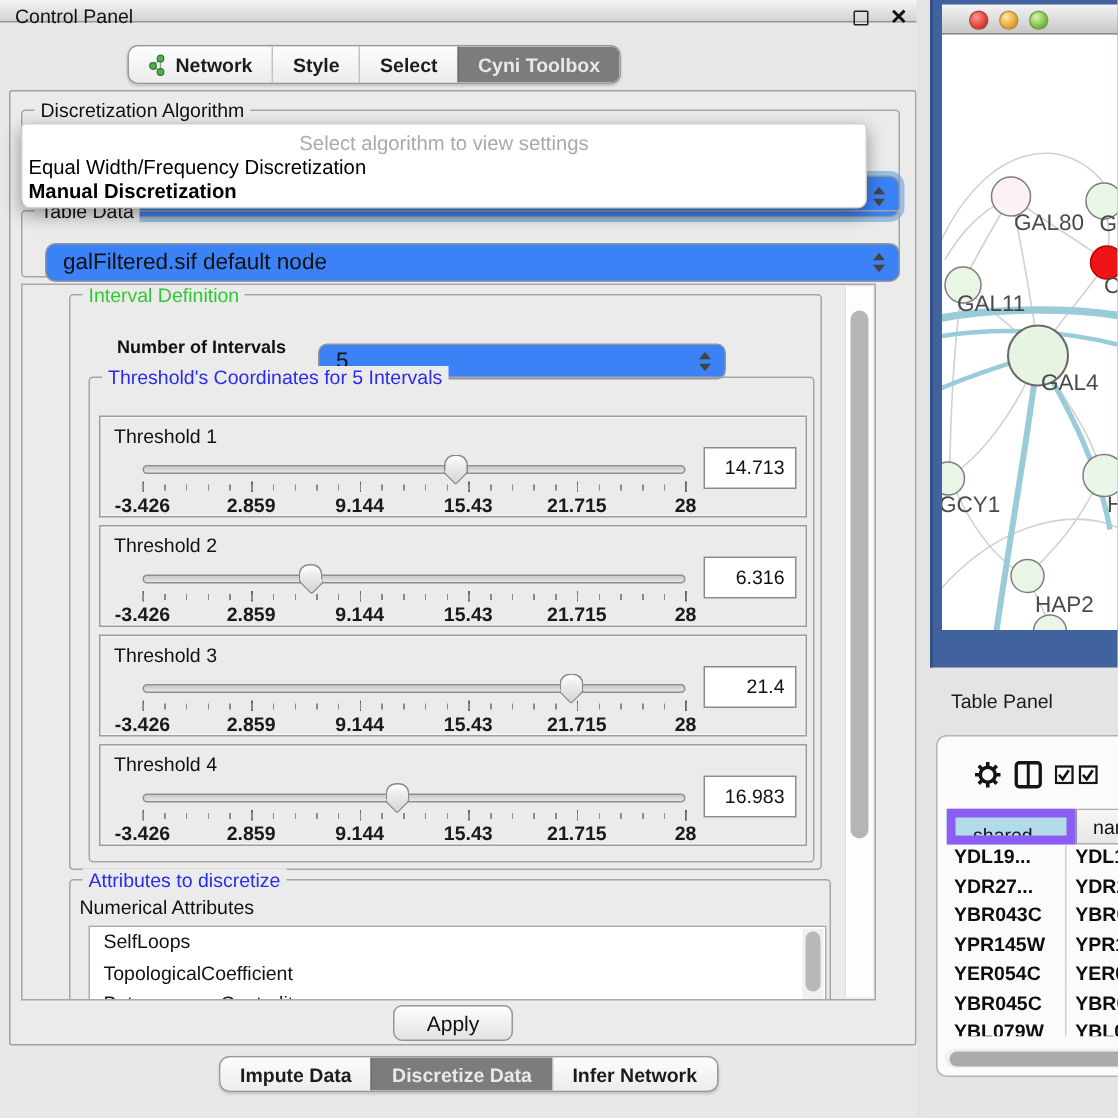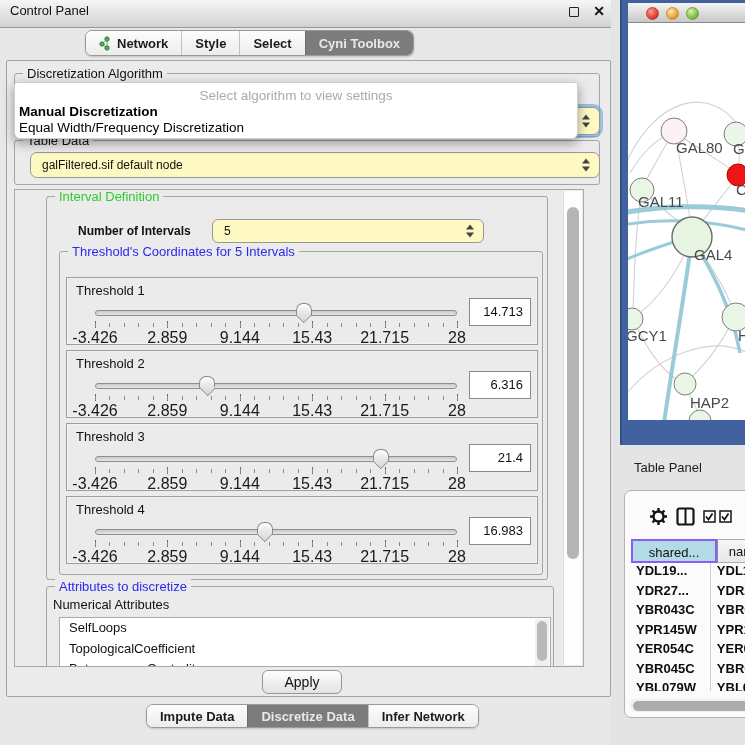--- a/index.html
+++ b/index.html
@@ -2,21 +2,21 @@
 <html><head>
 <meta charset="utf-8">
 <style>
   * { margin:0; padding:0; box-sizing:border-box; }
   html,body { width:745px; height:745px; overflow:hidden;
     font-family:"Liberation Sans", sans-serif; background:#e4e4e4; }
   #stage { position:absolute; inset:0; width:745px; height:745px; }
 
   
   #cp { position:absolute; left:0; top:0; width:617px; height:745px; background:#e8e8e8; }
-  #cp-titlebar { position:absolute; left:0; top:0; width:100%; height:28px;
+  #cp-titlebar { position:absolute; left:0; top:0; width:100%; height:15px;
     background:linear-gradient(#f6f6f6,#d2d2d2); border-bottom:1px solid #979797; }
   #cp-title { position:absolute; left:10px; top:0; line-height:22px; font-size:13px; color:#111; }
   #float-btn { position:absolute; right:38px; top:7px; width:10px; height:10px; border:1.5px solid #222; border-radius:1px; }
   #close-btn { position:absolute; right:12px; top:2px; font-size:14px; font-weight:700; color:#111; line-height:19px; }
 
   .segbar { position:absolute; display:flex; border:1px solid #999; border-radius:7px;
     overflow:hidden; background:#fff; box-shadow:0 1px 2px rgba(0,0,0,.18); height:26px; }
   .seg { display:flex; align-items:center; gap:5px; padding:0 13px; font-size:13px; font-weight:700;
     color:#1c1c1c; background:linear-gradient(#fdfdfd,#ececec); border-left:1px solid #c2c2c2; white-space:nowrap; }
   .seg:first-child { border-left:none; }
@@ -26,22 +26,22 @@
 
   #main-panel { position:absolute; left:6px; top:60px; width:605px; height:637px;
     border:1px solid #a2a2a2; border-radius:2px; background:#ebebeb; }
 
   .groupbox { position:absolute; border:1px solid #a5a5a5; border-radius:3px; }
   .grouplabel { position:absolute; top:-8px; left:8px; background:#ebebeb; padding:0 4px;
     font-size:13px; color:#111; white-space:nowrap; }
   .grouplabel.green { color:#2ecb2e; }
   .grouplabel.blue { color:#2a2af0; }
 
-  .combo { position:absolute; background:#fef9c3; border:1px solid #979797; border-radius:7px;
-    font-size:12px; color:#111; }
+  .combo { position:absolute; background:#3b82f6; border:1px solid #979797; border-radius:7px;
+    font-size:15px; color:#111;margin-top:10px; }
   .combo .val { position:absolute; left:11px; top:0; right:24px; line-height:24px; overflow:hidden; white-space:nowrap; }
   .stepper { position:absolute; right:9px; top:50%; transform:translateY(-50%); display:flex; flex-direction:column; gap:3px; }
   .stepper i { width:0; height:0; border-left:4px solid transparent; border-right:4px solid transparent; }
   .stepper .up { border-bottom:5px solid #444; }
   .stepper .dn { border-top:5px solid #444; }
   #algo-combo { left:15px; top:33px; width:570px; height:28px;
     box-shadow:0 0 0 3px rgba(96,160,220,.6); }
 
   
   #algo-popup { position:absolute; left:14px; top:82px; width:564px; height:57px; background:#fff;
@@ -63,21 +63,21 @@
 
   .thr-panel { position:absolute; left:6px; width:472px; height:68px;
     border:1px solid #9e9e9e; background:#ebebeb; box-shadow:inset 0 0 0 1px #f3f3f3; }
   .thr-label { position:absolute; left:9px; top:5px; font-size:13px; font-weight:400; color:#111; }
   .track { position:absolute; left:28px; top:32px; width:362px; height:6px; border:1px solid #8f8f8f;
     border-radius:4px; background:linear-gradient(#c9c9c9,#e6e6e6); }
   .ticks-major { position:absolute; left:28px; top:43px; width:363px; height:7px;
     background:repeating-linear-gradient(90deg,#666 0 1px,transparent 1px 72.4px); }
   .ticks-minor { position:absolute; left:28px; top:45px; width:363px; height:4px;
     background:repeating-linear-gradient(90deg,#8a8a8a 0 1px,transparent 1px 14.48px); }
-  .scale-lbl { position:absolute; top:51px; transform:translateX(-50%); font-size:16px; font-weight:400; color:#1a1a1a; }
+  .scale-lbl { position:absolute; top:51px; transform:translateX(-50%); font-size:13px; font-weight:700; color:#1a1a1a; }
   .thumbk { position:absolute; top:25px; width:16px; height:18px; }
   .thumbk:before { content:""; position:absolute; left:0; right:0; top:0; height:12px;
     border:1px solid #8a8a8a; border-bottom:none; border-radius:7px 7px 1px 1px; background:linear-gradient(#ffffff,#e0e0e0); }
   .thumbk:after { content:""; position:absolute; left:2.4px; top:6.4px; width:10.5px; height:10.5px; transform:rotate(45deg);
     border:1px solid #8a8a8a; border-top:none; border-left:none; background:linear-gradient(135deg,#f2f2f2,#d6d6d6); border-radius:2px; }
   .valbox { position:absolute; right:6px; top:20px; width:62px; height:28px; background:#fff;
     border:1px solid #8a8a8a; font-size:13px; color:#111; text-align:right; line-height:26px; padding-right:7px; }
 
   #attr-group { left:31px; top:396px; width:508px; height:270px; }
   #num-attr-label { position:absolute; left:6px; top:10px; font-size:13px; font-weight:400; color:#111; }
@@ -103,21 +103,21 @@
   #net-canvas { position:absolute; left:8px; top:23px; width:117px; height:397px; background:#fff; overflow:hidden; }
   #net-canvas text { font-family:"Liberation Sans", sans-serif; font-size:15px; fill:#4a4a4a; }
 
   #tp-title { position:absolute; left:634px; top:460px; font-size:13px; color:#1c1c1c; }
   #table-panel { position:absolute; left:624px; top:490px; width:140px; height:228px;
     background:#fbfbfb; border:1px solid #b3b3b3; border-radius:7px; }
   .tool-icon { position:absolute; top:16px; }
   #tp-table { position:absolute; left:6px; top:48px; right:0; height:152px; overflow:hidden; }
   .hdr { position:absolute; top:0; height:24px; font-size:13px; font-weight:400; color:#111;
     text-align:center; line-height:23px; overflow:hidden; }
-  #hdr-shared { left:0; width:86px; background:#b3dae7; border:2px solid #8b5cf6; }
+  #hdr-shared { left:0; width:86px; background:#b3dae7; border:6px solid #8b5cf6; }
   #hdr-name { left:86px; width:56px; background:linear-gradient(#f6f6f6,#e7e7e7); border:1px solid #adadad; border-left:1px solid #8f8f8f; }
   #tp-rows { position:absolute; left:0; top:24px; right:0; bottom:0; overflow:hidden; }
   .tp-row { display:flex; height:19.5px; }
   .tp-cell { font-size:13px; font-weight:700; color:#0d0d0d; white-space:nowrap; overflow:hidden; }
   .tp-cell.c1 { width:86px; padding-left:5px; border-right:1px solid #cfcfcf; }
   .tp-cell.c2 { width:56px; padding-left:6px; }
   #hscroll { position:absolute; left:5px; right:0; top:208px; height:13px; background:#f1f1f1; border-radius:6px; }
   #hscroll .thumb { position:absolute; left:3px; top:1.5px; height:10px; width:200px; background:#ababab; border-radius:5px; }
 </style>
 </head>
@@ -271,22 +271,22 @@
             </div>
           </div>
         </div>
       </div>
 
     </div>
 
     <div id="algo-popup">
       <div class="prompt">Select algorithm to view settings</div>
 
-    <div class="opt b">Manual Discretization</div>
-        <div class="opt">Equal Width/Frequency Discretization</div>
+    <div class="opt">Equal Width/Frequency Discretization</div>
+        <div class="opt b">Manual Discretization</div>
       </div>
 
     <div id="apply-btn">Apply</div>
 
     <div id="bottom-tabs" class="segbar">
         <div class="seg">
           <span>Impute Data</span>
         </div>
         <div class="seg sel">
           <span>Discretize Data</span>

